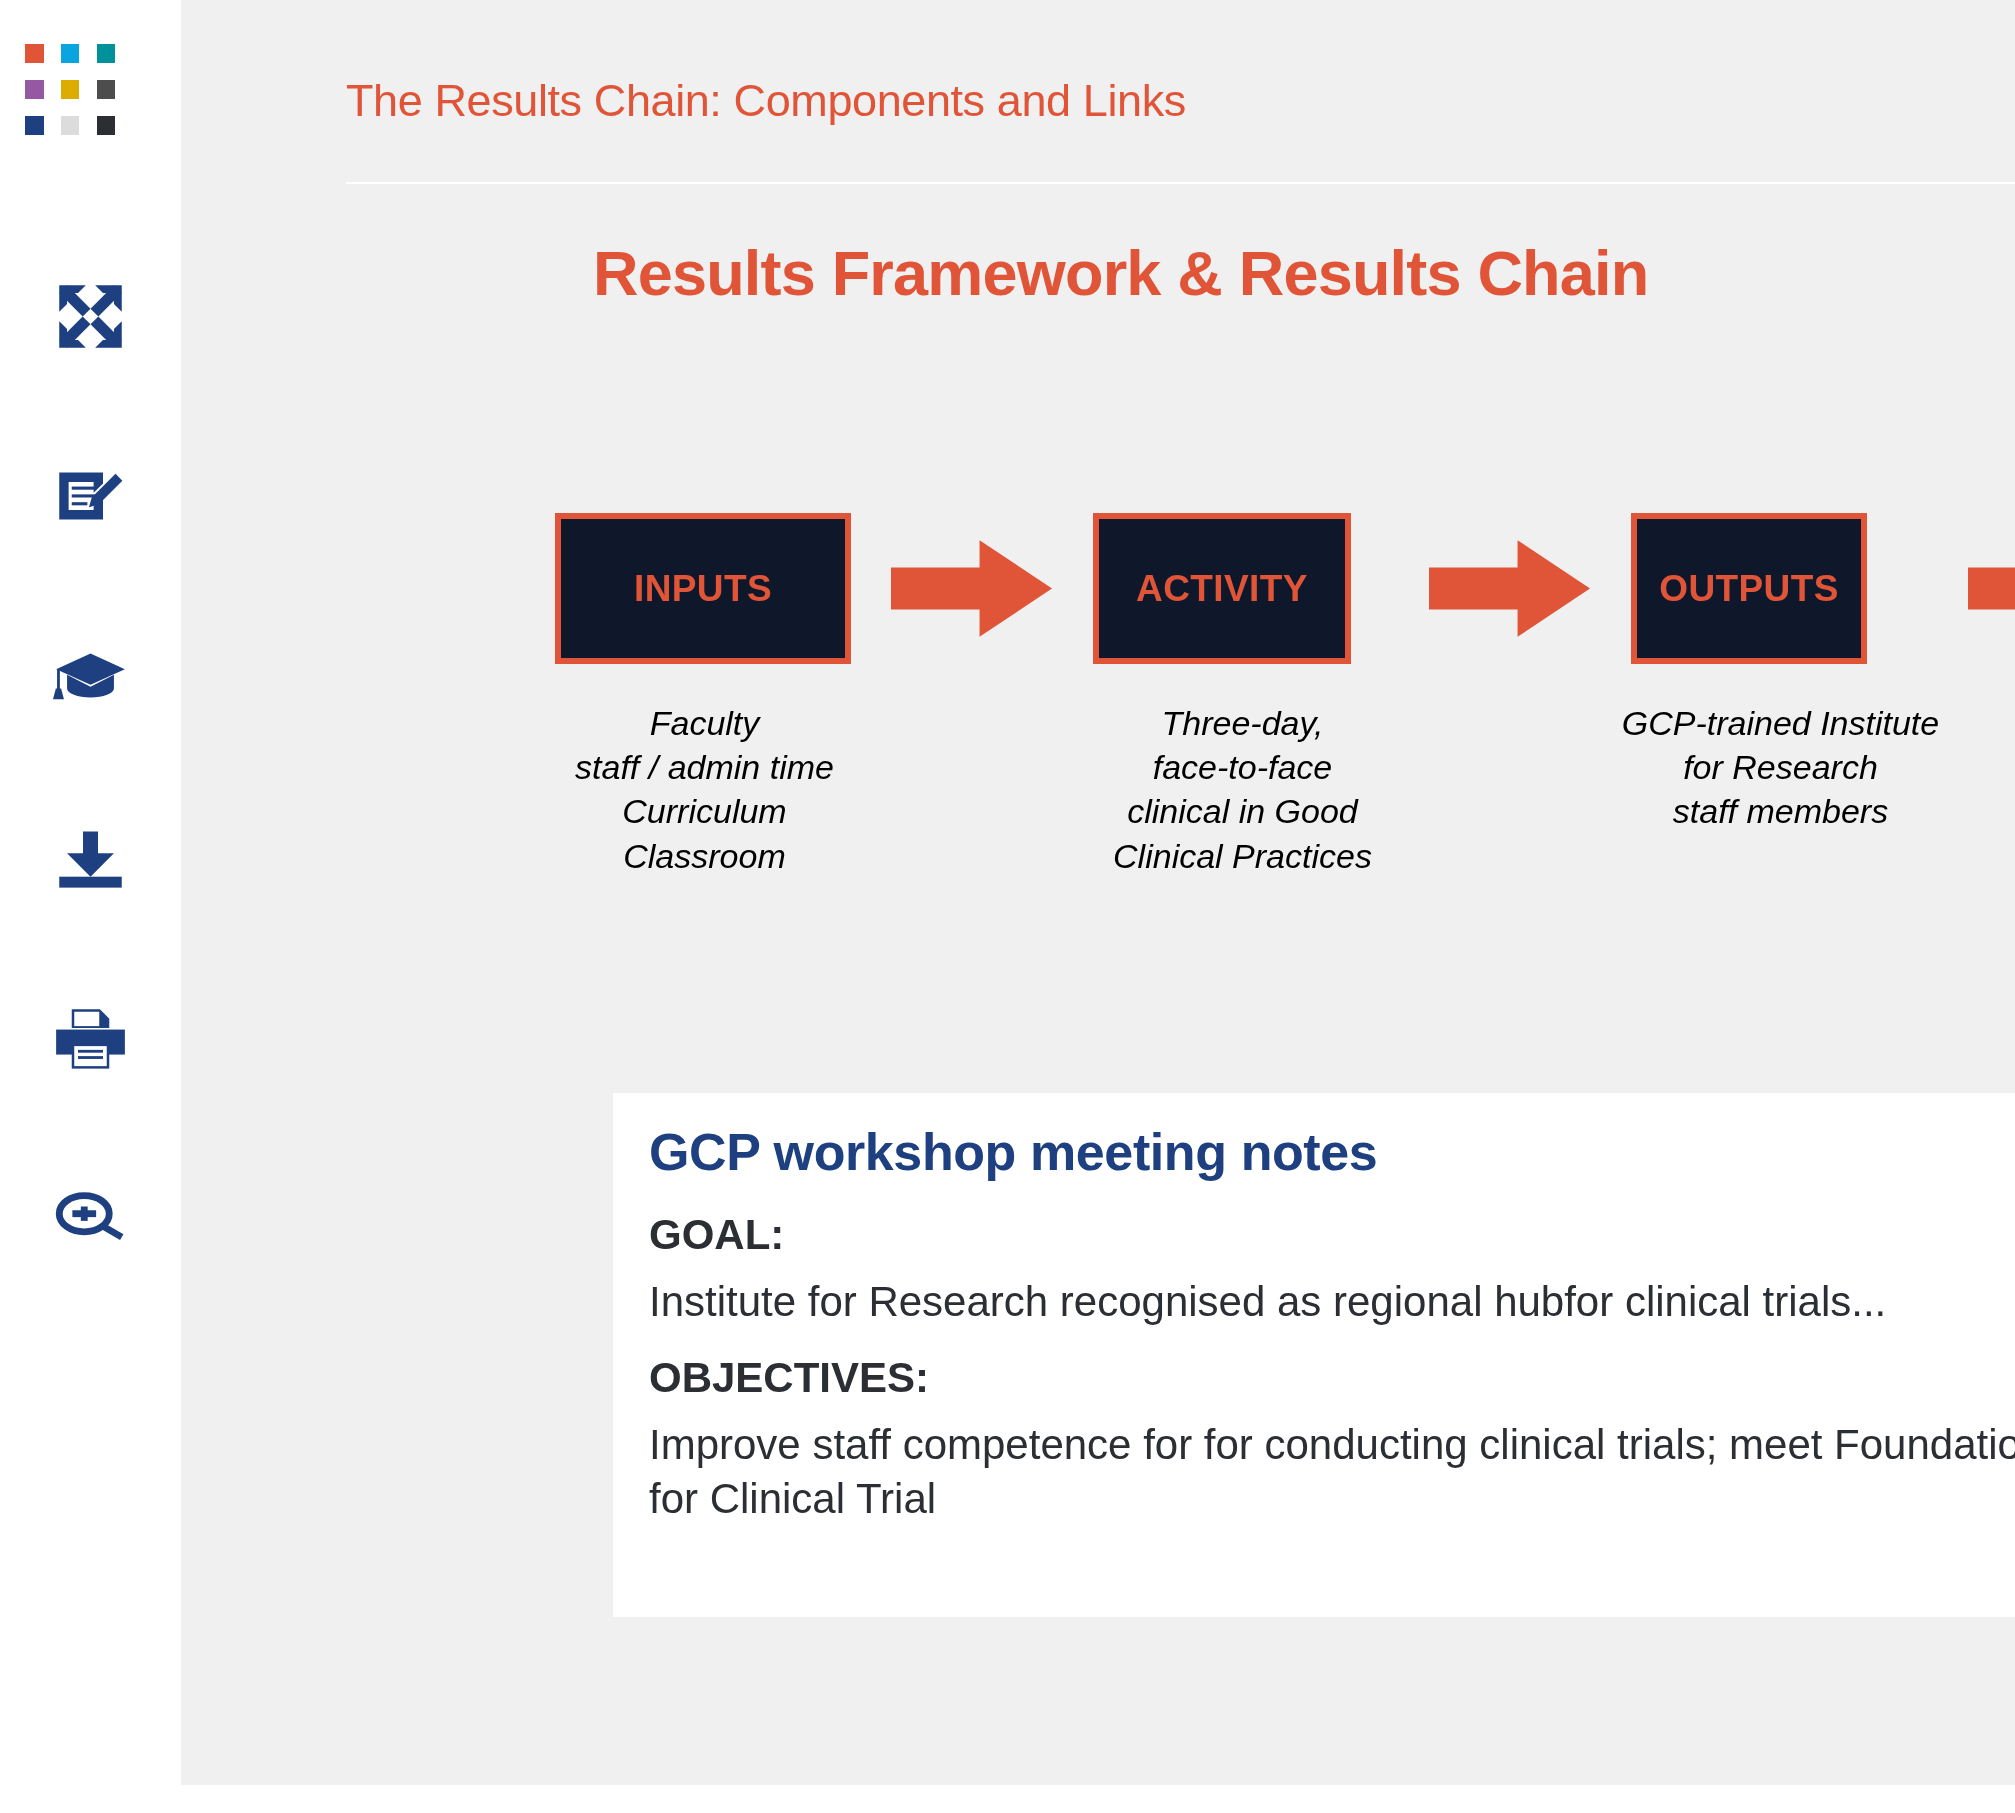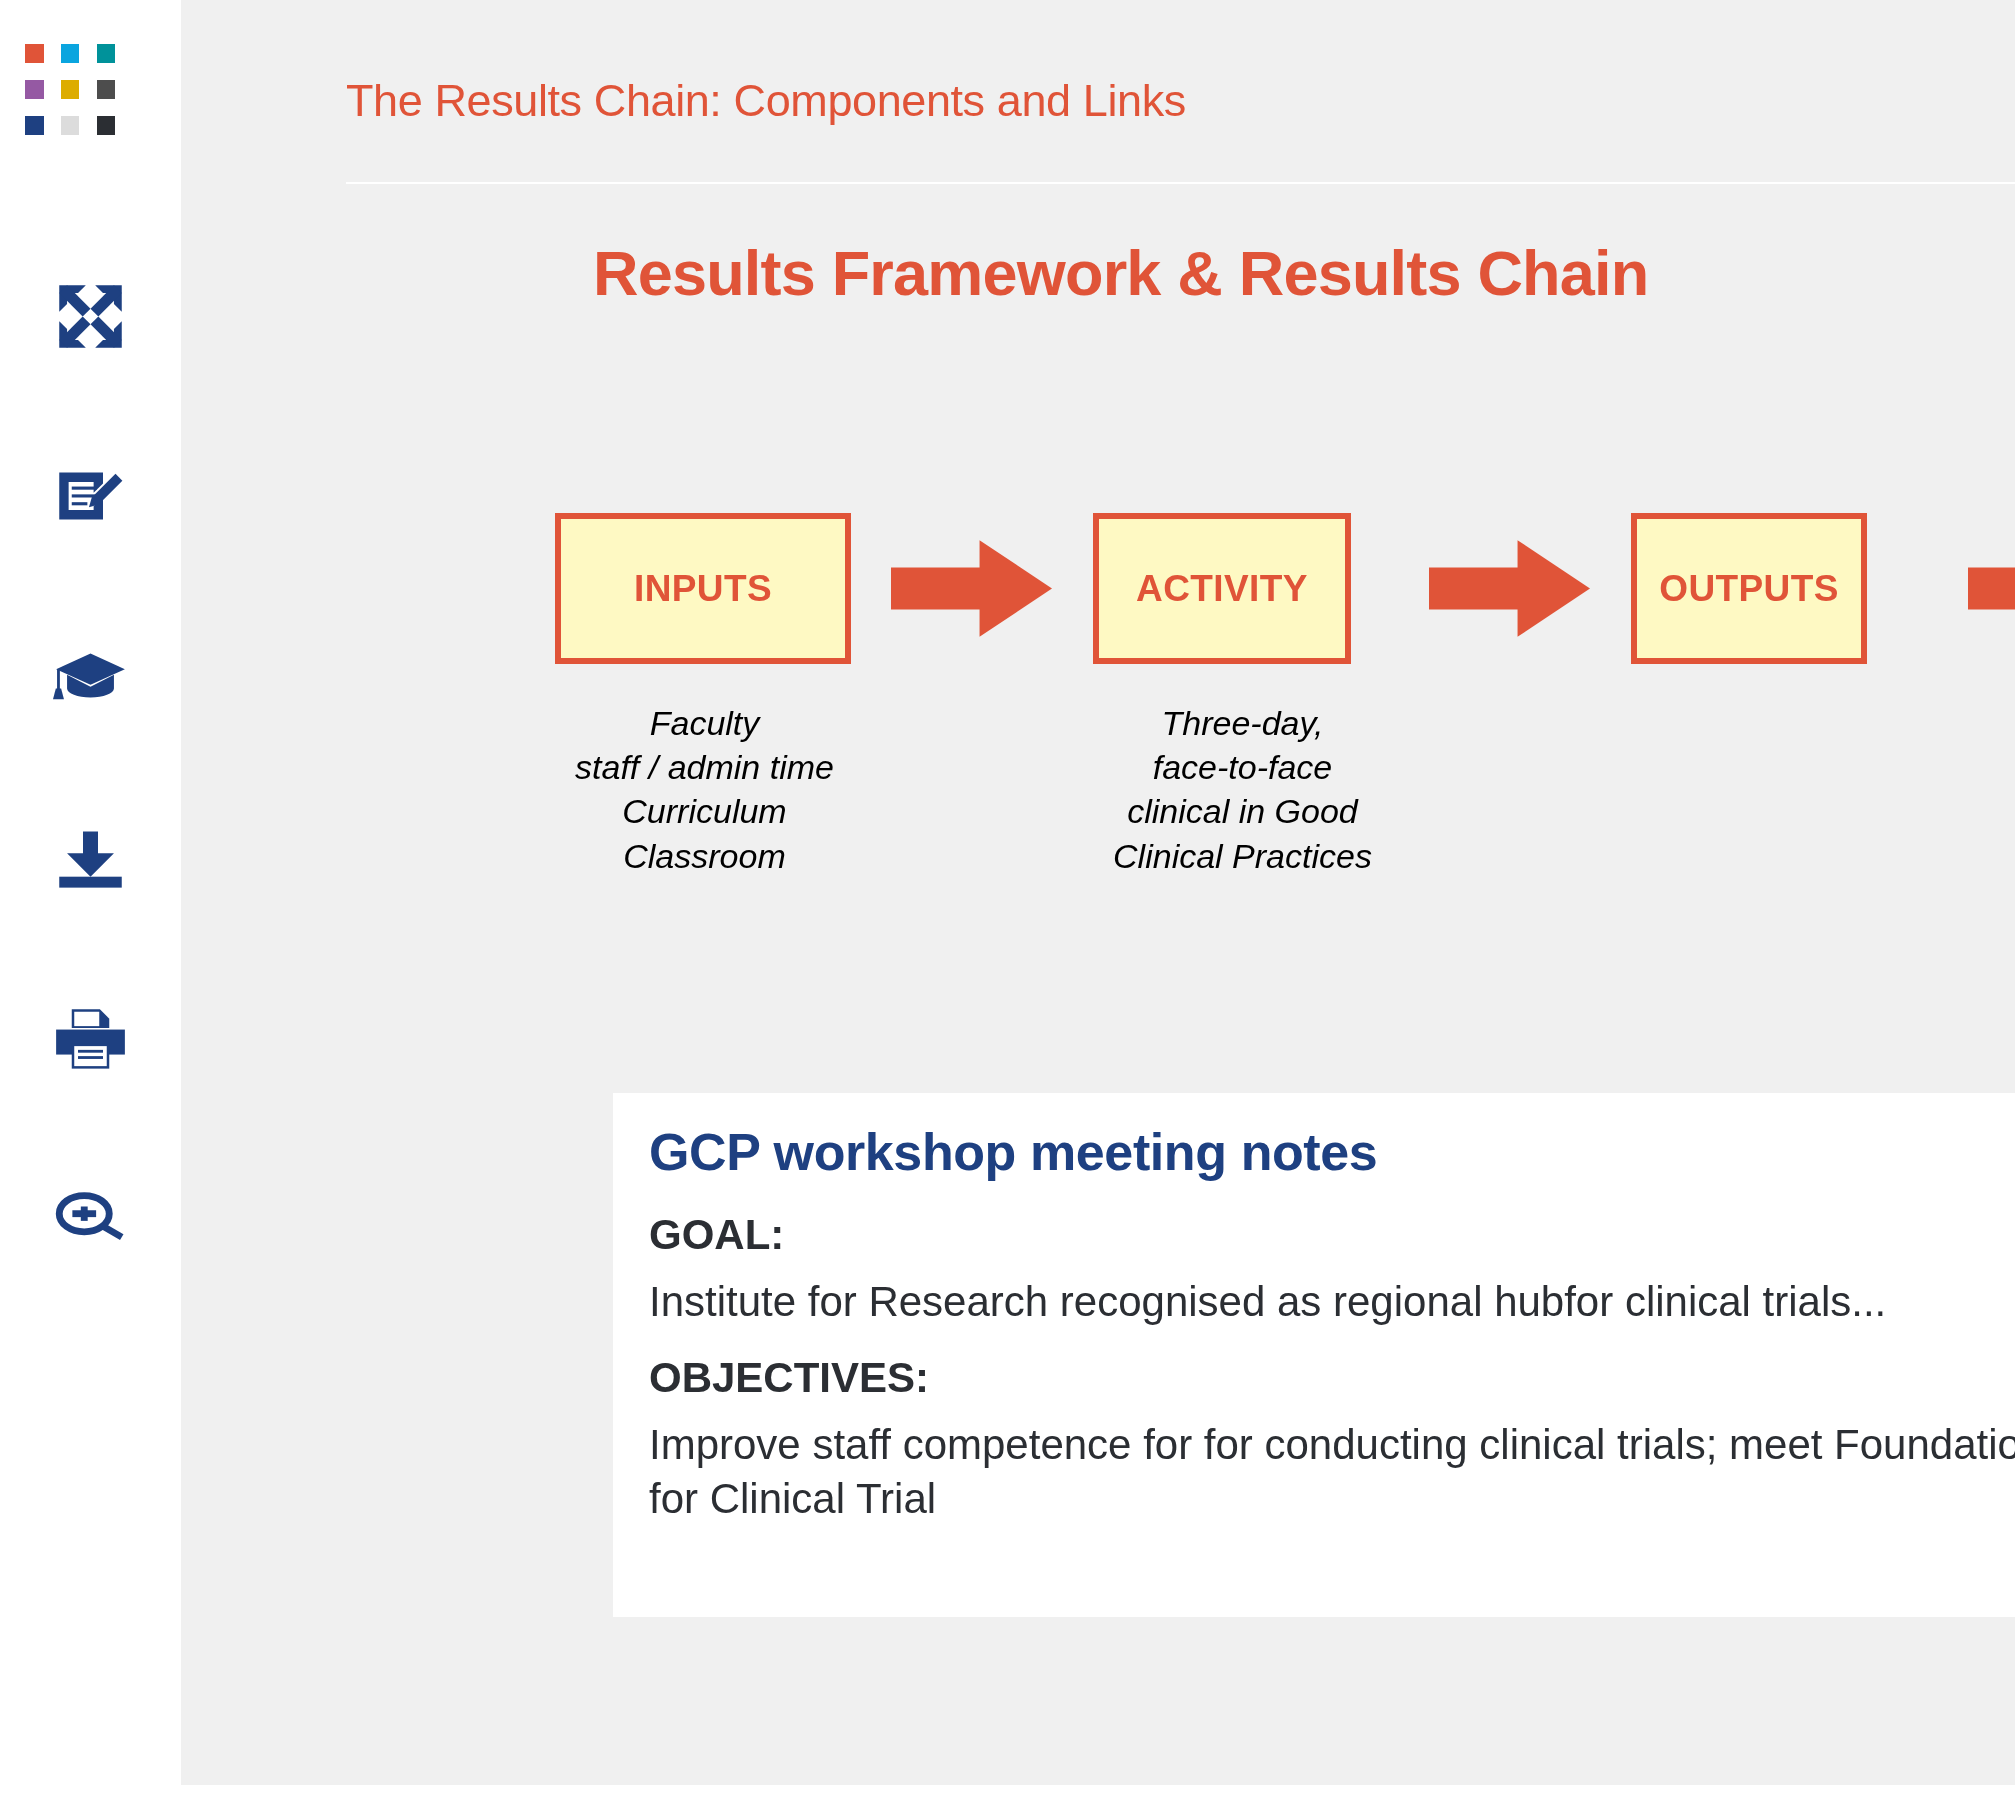--- a/index.html
+++ b/index.html
@@ -64,21 +64,21 @@
     font-size: 63px; font-weight: bold; color: #e05438;
     letter-spacing: -0.8px; line-height: 1.08;
   }
 
   
   .chain { position: absolute; left: 0; top: 0; width: 2908px; height: 605px; }
   .chain-box {
     position: absolute; top: 513px;
     height: 151px;
     border: 6.4px solid #e05438;
-    background: #fef9c3;
+    background: #0f172a;
     display: flex; align-items: center; justify-content: center;
   }
   .chain-box-label {
     font-size: 37px; font-weight: bold; color: #e05438;
     letter-spacing: 0.4px; white-space: nowrap;
   }
   .chain-caption {
     position: absolute; top: 701px;
     font-size: 34px; font-style: italic; color: #000000;
     text-align: center; line-height: 1.30; white-space: pre-line;
@@ -227,20 +227,23 @@
         <div class="chain-box" style="left: 912px; width: 258px; border-color: rgb(224, 84, 56);">
           <span class="chain-box-label" style="color: rgb(224, 84, 56);">ACTIVITY</span>
         </div>
         <div class="chain-caption" style="left: 872px; width: 379px;">Three-day,
 face-to-face
 clinical in Good
 Clinical Practices</div>
         <div class="chain-box" style="left: 1450px; width: 236px; border-color: rgb(224, 84, 56);">
           <span class="chain-box-label" style="color: rgb(224, 84, 56);">OUTPUTS</span>
         </div>
+        <div class="chain-caption" style="left: 1390px; width: 419px;">GCP-trained Institute
+for Research
+staff members</div>
         <div class="chain-extra" style="left: 1826px; width: 625px; top: 935px;">- Meet funder's requirements</div>
         <div class="chain-arrow" style="left: 710px;"><svg width="161" height="97" viewBox="0 0 100 60">
             <polygon points="0,17 55,17 55,0 100,30 55,60 55,43 0,43" fill="#e05438"></polygon>
           </svg></div>
         <div class="chain-arrow" style="left: 1248px;"><svg width="161" height="97" viewBox="0 0 100 60">
             <polygon points="0,17 55,17 55,0 100,30 55,60 55,43 0,43" fill="#e05438"></polygon>
           </svg></div>
         <div class="chain-arrow" style="left: 1787px;"><svg width="161" height="97" viewBox="0 0 100 60">
             <polygon points="0,17 55,17 55,0 100,30 55,60 55,43 0,43" fill="#e05438"></polygon>
           </svg></div>

